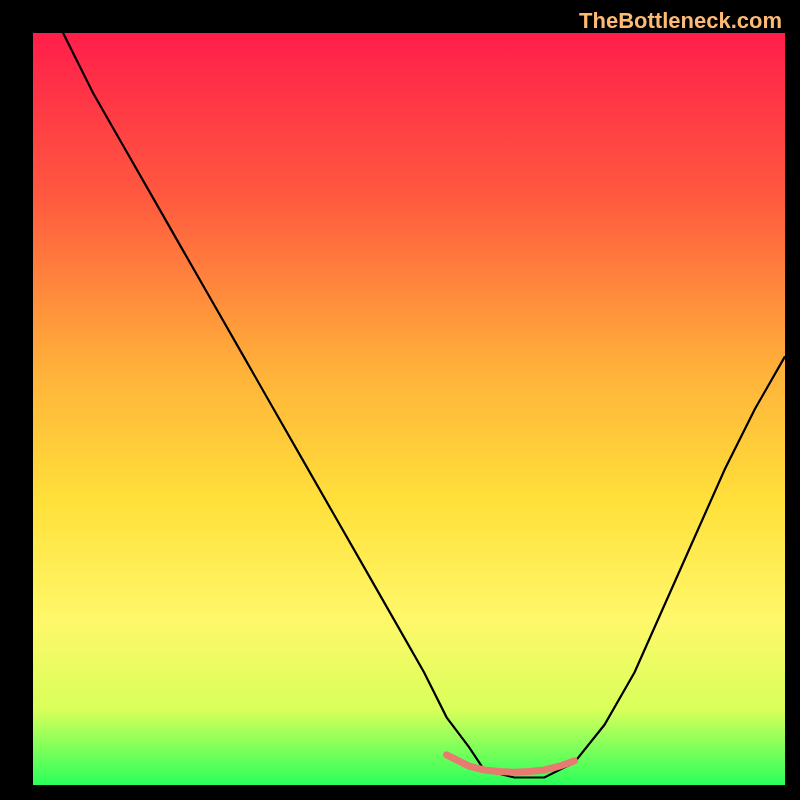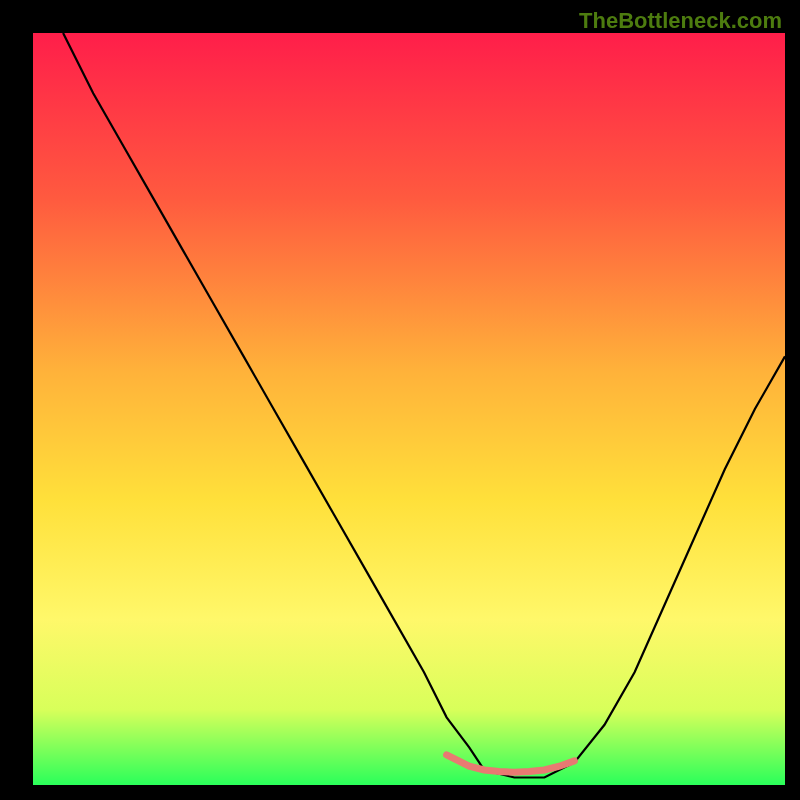--- a/index.html
+++ b/index.html
@@ -15,21 +15,21 @@
     position: absolute;
     top: 0;
     left: 0;
     width: 800px;
     height: 800px;
   }
   .watermark {
     position: absolute;
     top: 8px;
     right: 18px;
-    color: #4d7c0f;
+    color: #fdba74;
     font-size: 22px;
     font-weight: bold;
     z-index: 10;
   }
   svg {
     display: block;
   }
 </style>
 </head>
 <body>

